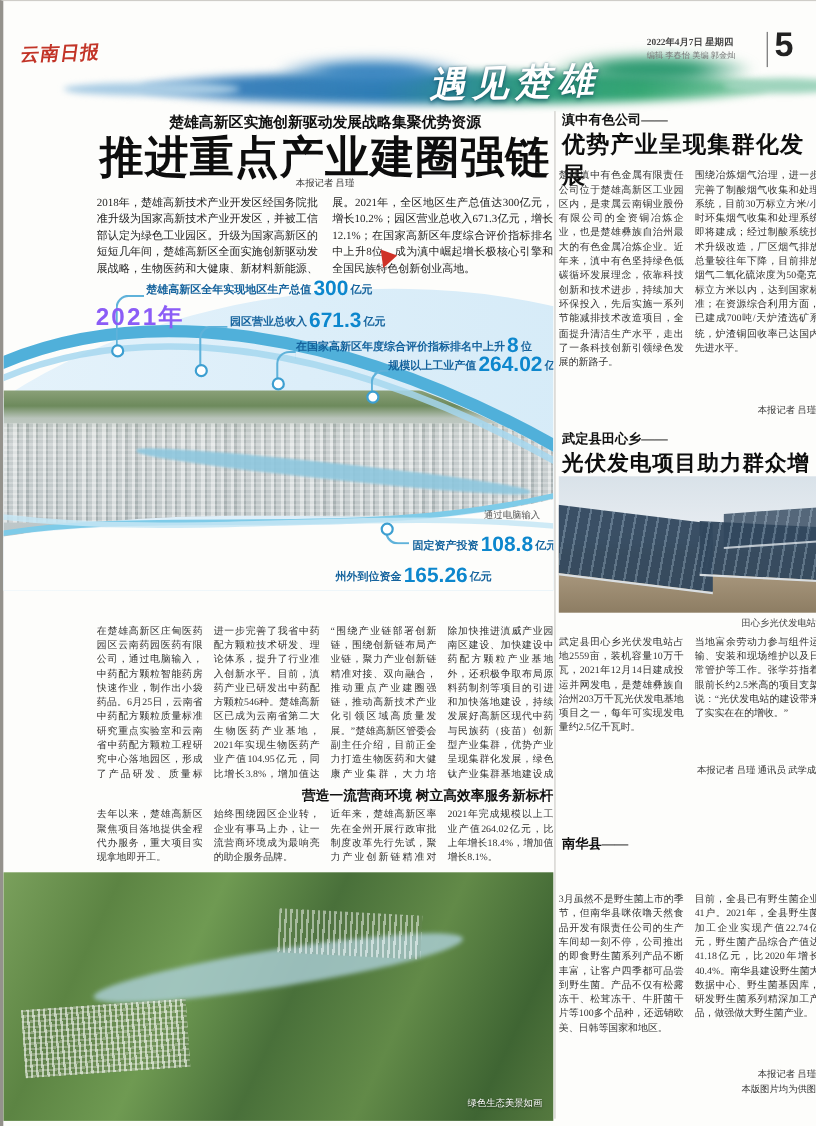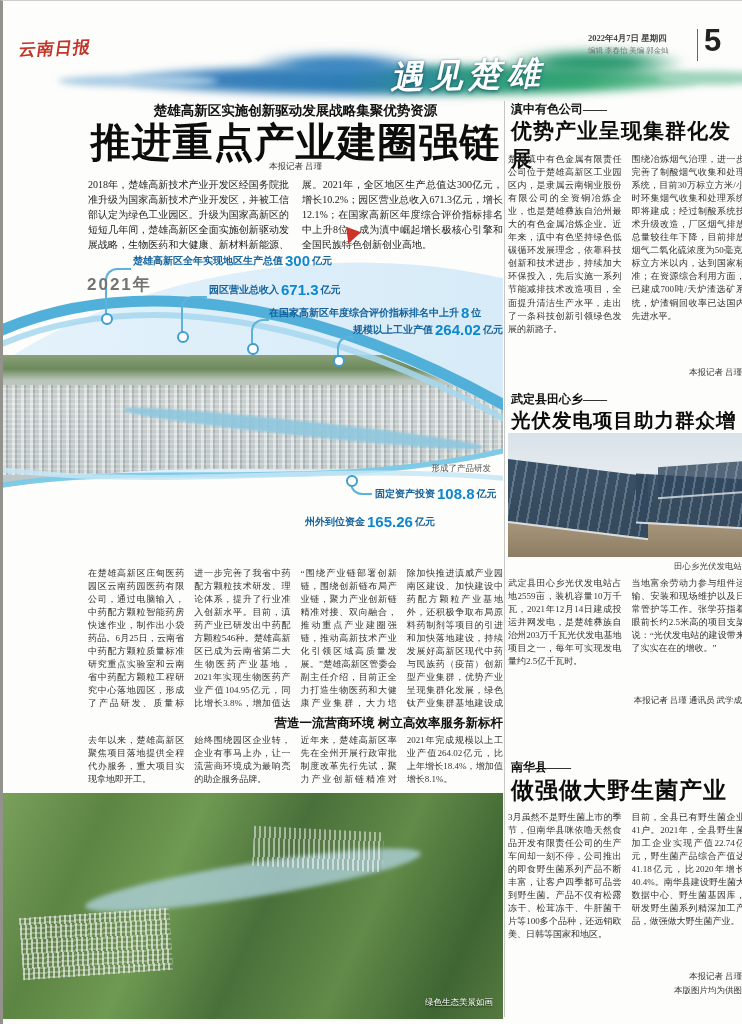--- a/index.html
+++ b/index.html
@@ -34,34 +34,34 @@
   .lead-byline{left:85px;top:160px;width:415px;text-align:center;font-size:8.5px;color:#333;}
   .introwrap{left:85px;top:176px;width:415px;display:flex;gap:13px;}
   .introcol{flex:1;height:72px;overflow:hidden;font-size:10px;line-height:1.5;text-align:justify;color:#222;}
   .red-pointer{left:340px;top:228px;width:0;height:0;border-left:8px solid transparent;
                border-right:8px solid transparent;border-top:15px solid #cf3227;transform:rotate(20deg);}
   
   .info{left:0;top:236px;width:500px;height:300px;overflow:hidden;}
   .wash{position:absolute;left:-140px;top:28px;width:900px;height:560px;border-radius:50%;
         transform:rotate(-6deg);background:linear-gradient(100deg,#eaf5fc 0%,#dcEEf9 45%,#cfe8f6 100%);
         background:linear-gradient(100deg,#eaf5fc 0%,#dceef9 45%,#cfe8f6 100%);}
-  .year{position:absolute;left:84px;top:36px;font-size:17px;font-weight:bold;color:#737373;
+  .year{position:absolute;left:84px;top:36px;font-size:22px;font-weight:bold;color:#8b5cf6;
         font-family:"Liberation Sans",sans-serif;letter-spacing:2px;z-index:6;}
   .photo-city{position:absolute;left:0;top:118px;width:500px;height:140px;z-index:2;
       clip-path:path("M0,-26 C120,-62 300,-56 500,56 L500,100 C330,132 180,94 0,134 Z");
       background:linear-gradient(180deg,#8aa078 0%,#6d8a5c 10%,#b9c4bb 18%,#cfd5d5 34%,#c6cecf 62%,#bac4c6 100%);}
   .pc-bld{position:absolute;left:0;top:30px;width:500px;height:90px;opacity:.85;
       background:repeating-linear-gradient(90deg,rgba(255,255,255,.55) 0 3px,rgba(110,120,125,.28) 3px 5px,rgba(205,210,212,.45) 5px 9px),
                  repeating-linear-gradient(0deg,rgba(240,240,238,.4) 0 2px,rgba(140,150,150,.18) 2px 5px);}
   .pc-river{position:absolute;left:120px;top:66px;width:360px;height:15px;background:#8ec7de;
       border-radius:45%;transform:rotate(6deg);filter:blur(1px);opacity:.9;}
   .info svg{position:absolute;left:0;top:0;z-index:3;}
   .callout{position:absolute;z-index:6;white-space:nowrap;color:#15639d;font-size:10px;font-weight:bold;
            font-family:"Liberation Sans",sans-serif;}
-  .callout b{font-size:15px;color:#0d87cd;margin:0 2px;vertical-align:-2px;font-family:"Liberation Sans",sans-serif;}
+  .callout b{font-size:19px;color:#0d87cd;margin:0 2px;vertical-align:-2px;font-family:"Liberation Sans",sans-serif;}
   .dot{position:absolute;width:8px;height:8px;border:2px solid #3d9fd1;border-radius:50%;background:#fff;z-index:6;}
   .conn{position:absolute;border-left:2px solid #5fb2da;border-top:2px solid #5fb2da;
         border-top-left-radius:12px;z-index:5;}
   .conn2{position:absolute;border-left:2px solid #5fb2da;border-bottom:2px solid #5fb2da;
         border-bottom-left-radius:12px;z-index:5;}
   .city-caption{position:absolute;left:348px;top:226px;width:140px;text-align:right;font-size:8.5px;
         color:#555;z-index:6;font-weight:normal;}
   
   .sec-head{left:85px;width:415px;text-align:center;font-size:12.5px;font-weight:bold;color:#111;
             font-family:"Liberation Sans",sans-serif;}
@@ -158,21 +158,21 @@
     <div class="dot" style="left:330px;top:118px"></div>
     <div class="conn" style="left:334px;top:99px;width:14px;height:19px"></div>
     <div class="callout" style="left:350px;top:84px"><span>规模以上工业产值</span><b>264.02</b><span>亿元</span></div>
 
     <div class="dot" style="left:343px;top:238px"></div>
     <div class="conn2" style="left:347px;top:242px;width:20px;height:14px"></div>
     <div class="callout" style="left:372px;top:248px"><span>固定资产投资</span><b>108.8</b><span>亿元</span></div>
 
     <div class="callout" style="left:302px;top:276px"><span>州外到位资金</span><b>165.26</b><span>亿元</span></div>
 
-    <div class="city-caption">形成了产品研发</div>
+    <div class="city-caption">通过电脑输入</div>
   </div>
 
   <div class="abs colswrap" style="top:566px">
     <div class="bodycol" style="height:142px">在楚雄高新区庄甸医药园区云南药园医药有限公司，通过电脑输入，中药配方颗粒智能药房快速作业，制作出小袋药品。6月25日，云南省中药配方颗粒质量标准研究重点实验室和云南省中药配方颗粒工程研究中心落地园区，形成了产品研发、质量标准、临床研究创新链条。</div>
     <div class="bodycol" style="height:142px">进一步完善了我省中药配方颗粒技术研发、理论体系，提升了行业准入创新水平。目前，滇药产业已研发出中药配方颗粒546种。楚雄高新区已成为云南省第二大生物医药产业基地，2021年实现生物医药产业产值104.95亿元，同比增长3.8%，增加值达24.83亿元。</div>
     <div class="bodycol" style="height:142px">“围绕产业链部署创新链，围绕创新链布局产业链，聚力产业创新链精准对接、双向融合，推动重点产业建圈强链，推动高新技术产业化引领区域高质量发展。”楚雄高新区管委会副主任介绍，目前正全力打造生物医药和大健康产业集群，大力培育“链主”企业。</div>
     <div class="bodycol" style="height:142px">除加快推进滇威产业园南区建设、加快建设中药配方颗粒产业基地外，还积极争取布局原料药制剂等项目的引进和加快落地建设，持续发展好高新区现代中药与民族药（疫苗）创新型产业集群，优势产业呈现集群化发展，绿色钛产业集群基地建设成效明显。</div>
   </div>
   <div class="abs sec-head2" style="top:714px">营造一流营商环境 树立高效率服务新标杆</div>
   <div class="abs colswrap" style="top:733px">
@@ -207,21 +207,20 @@
     <div class="sp sp3"></div>
   </div>
   <div class="abs solar-caption">田心乡光伏发电站</div>
   <div class="abs r-cols" style="top:576px">
     <div class="bodycol" style="height:112px">武定县田心乡光伏发电站占地2559亩，装机容量10万千瓦，2021年12月14日建成投运并网发电，是楚雄彝族自治州203万千瓦光伏发电基地项目之一，每年可实现发电量约2.5亿千瓦时。</div>
     <div class="bodycol" style="height:112px">当地富余劳动力参与组件运输、安装和现场维护以及日常管护等工作。张学芬指着眼前长约2.5米高的项目支架说：“光伏发电站的建设带来了实实在在的增收。”</div>
   </div>
   <div class="abs r-byline" style="top:694px">本报记者 吕瑾 通讯员 武学成</div>
 
   <div class="abs r-kicker" style="top:758px">南华县——</div>
-  <div class="abs r-head" style="top:774px;font-size:23px">做强做大野生菌产业</div>
   <div class="abs r-cols" style="top:810px">
     <div class="bodycol" style="height:162px">3月虽然不是野生菌上市的季节，但南华县咪依噜天然食品开发有限责任公司的生产车间却一刻不停，公司推出的即食野生菌系列产品不断丰富，让客户四季都可品尝到野生菌。产品不仅有松露冻干、松茸冻干、牛肝菌干片等100多个品种，还远销欧美、日韩等国家和地区。</div>
     <div class="bodycol" style="height:162px">目前，全县已有野生菌企业41户。2021年，全县野生菌加工企业实现产值22.74亿元，野生菌产品综合产值达41.18亿元，比2020年增长40.4%。南华县建设野生菌大数据中心、野生菌基因库，研发野生菌系列精深加工产品，做强做大野生菌产业。</div>
   </div>
   <div class="abs r-byline" style="top:970px">本报记者 吕瑾</div>
   <div class="abs photo-note">本版图片均为供图</div>
 
 </div>
 
 </body></html>

